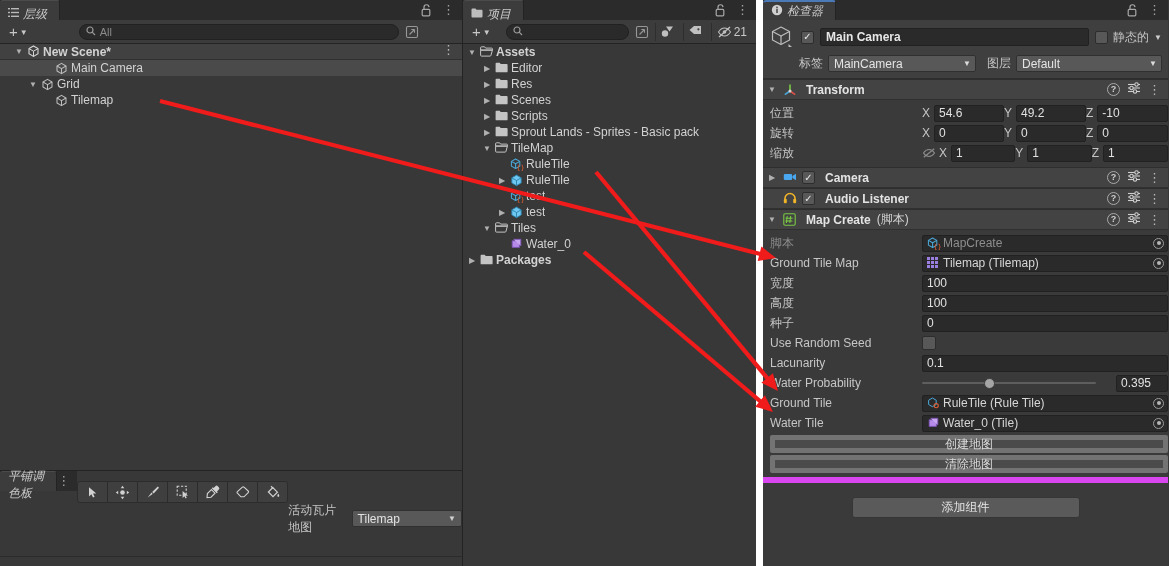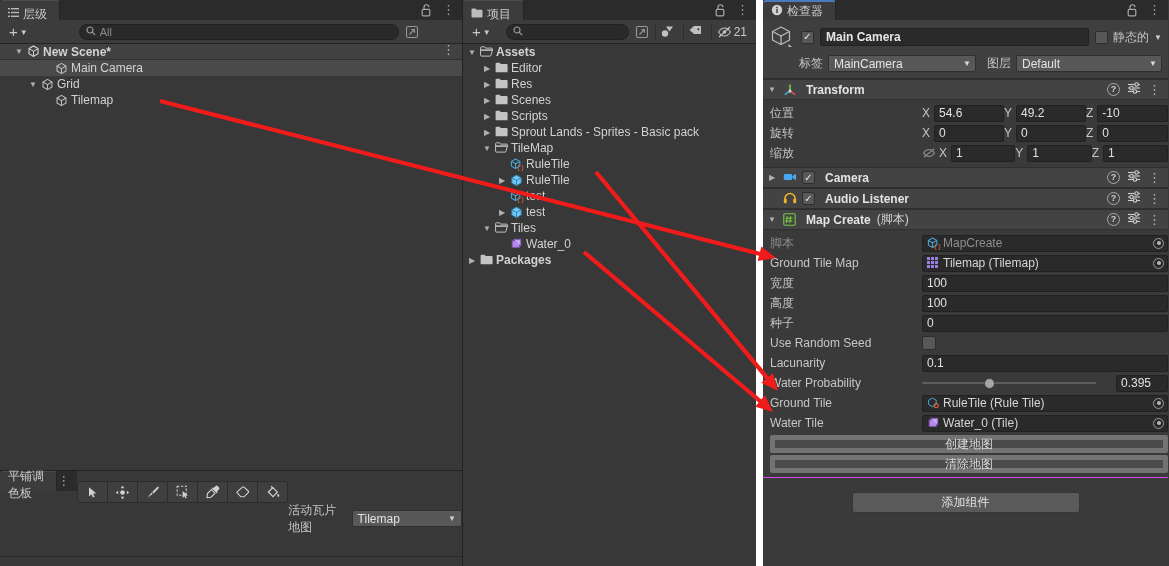--- a/index.html
+++ b/index.html
@@ -18,21 +18,21 @@
   .tabbar {
     height: 20px; background: #2b2b2b;
     display: flex; align-items: stretch; position: relative;
   }
   .tab {
     display: flex; align-items: center; gap: 4px;
     padding: 7px 12px 0 8px; height: 20px;
     background: #3c3c3c; color: #c9c9c9;
     font-size: 12px; border-top: 1px solid #4b4b4b;
     border-right: 1px solid #232323;
-    border-top-left-radius: 3px; border-top-right-radius: 3px;
+    border-top-left-radius: 3px; border-top-right-radius: 3px; font-style: italic;
   }
   .tab.active-accent { border-top: 2px solid #4a7ab8; padding-top: 0; }
   .tabbar-right {
     margin-left: auto; display: flex; align-items: center;
     gap: 10px; padding-right: 7px;
   }
   .icon-btn { cursor: default; opacity: .85; display: flex; align-items: center; }
   .kebab { font-size: 13px; letter-spacing: 0; line-height: 10px; color: #b4b4b4; }
 
   .toolbar {
@@ -181,21 +181,21 @@
   .slider .knob {
     position: absolute; width: 11px; height: 11px; border-radius: 50%;
     background: #a5a5a5; border: 1px solid #3c3c3c;
   }
   .btnwide {
     height: 18px; background: #4b4b4b; border: 5px solid #737373; border-radius: 2px;
     display: flex; align-items: center; justify-content: center;
     color: #dcdcdc; font-size: 12px; margin-top: 2px;
   }
   .addcomp-wrap { display: flex; justify-content: center; padding: 14px 0 0 0;
-                  border-top: 1px solid #d946ef; background: #3a3a3a; }
+                  border-top: 6px solid #d946ef; background: #3a3a3a; }
   .addcomp {
     width: 228px; height: 21px; background: #5a5a5a; border: 1px solid #363636;
     border-radius: 3px; display: flex; align-items: center; justify-content: center;
     color: #e4e4e4; font-size: 12px;
   }
 
   
   #arrows { position: absolute; inset: 0; pointer-events: none; }
 </style>
 </head>

